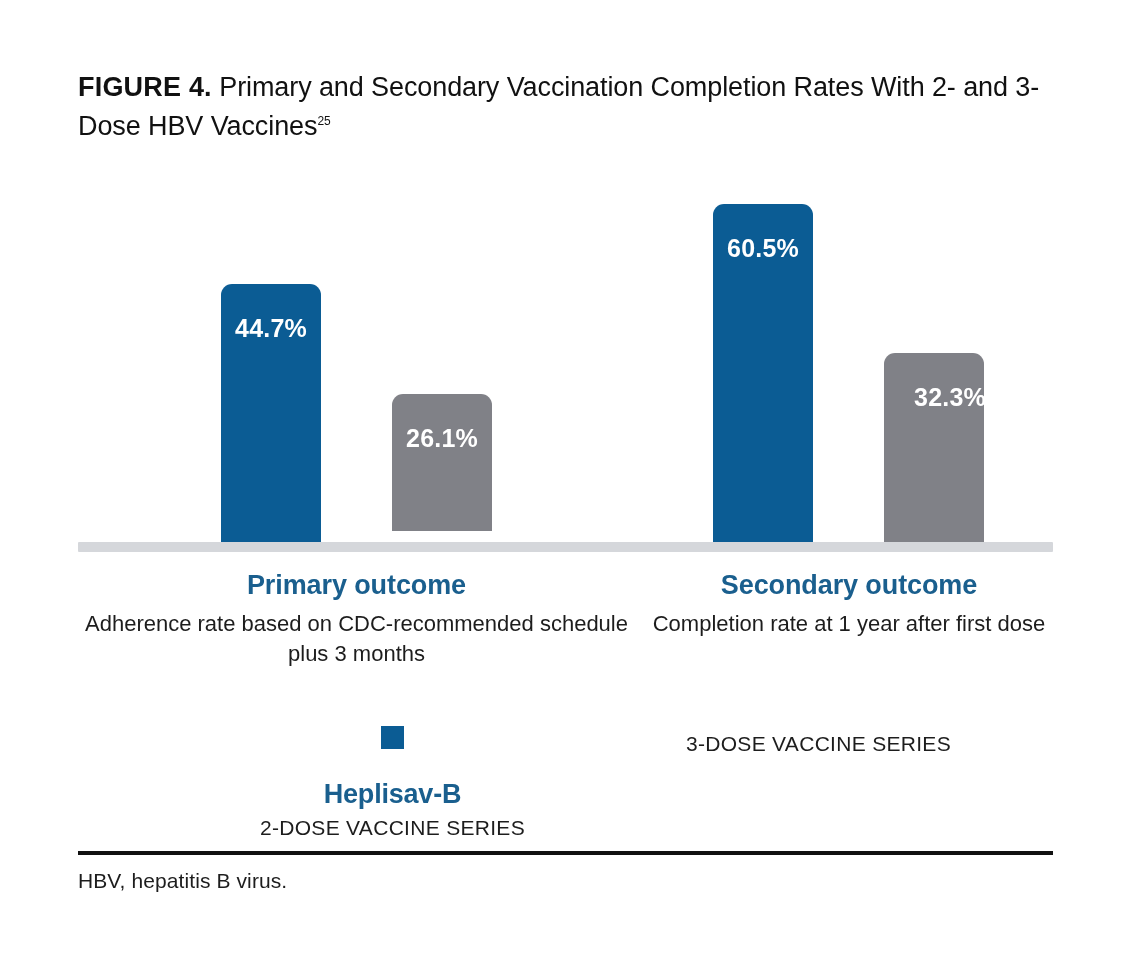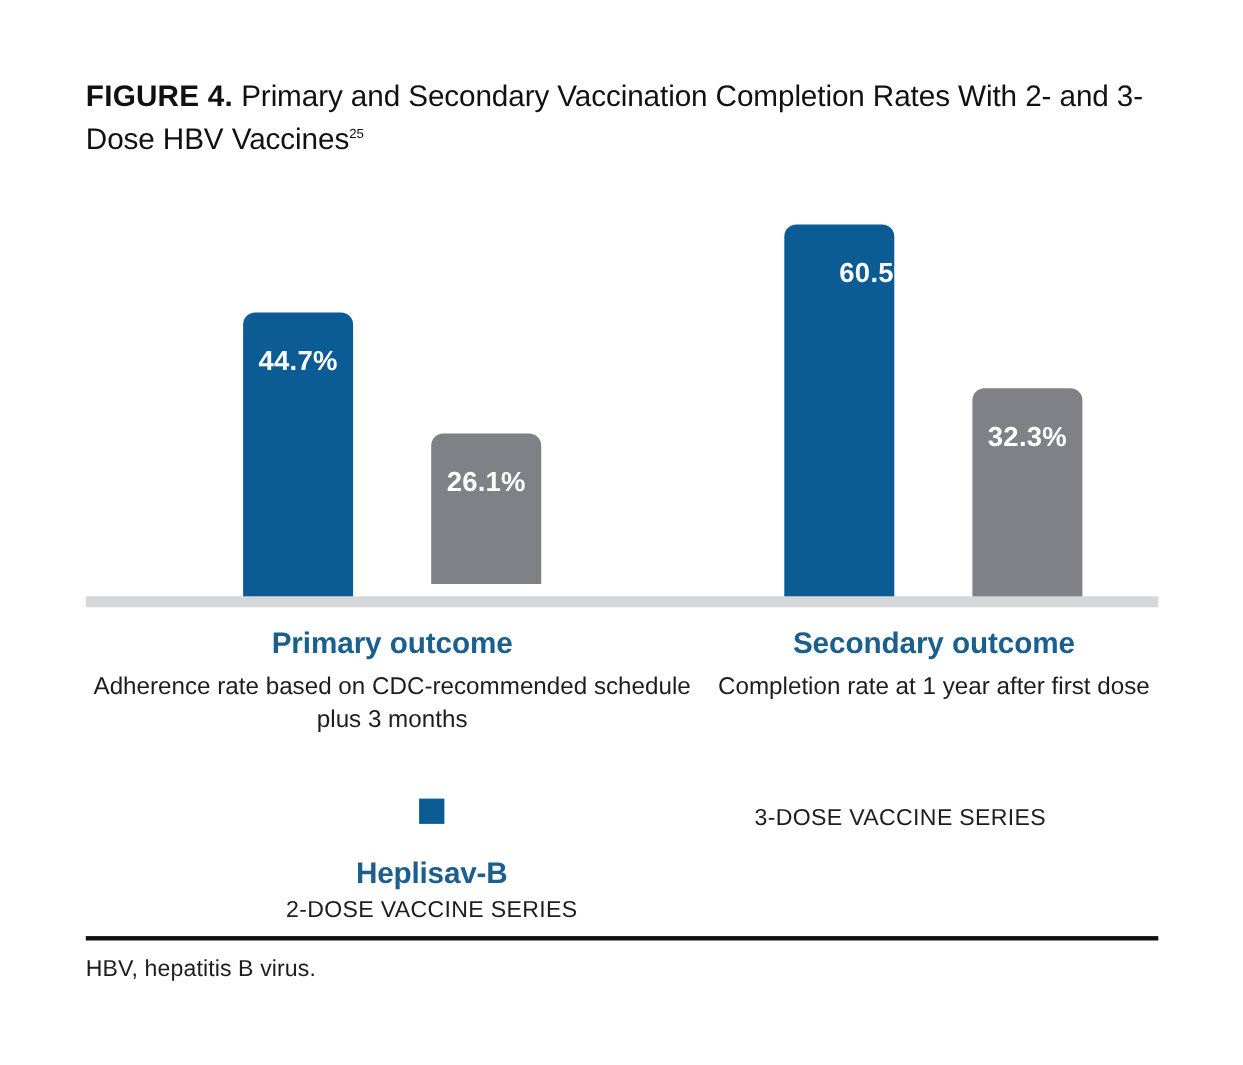--- a/index.html
+++ b/index.html
@@ -171,25 +171,25 @@
 
     <div class="bar blue" style="left:221px; top:284px; width:100px; height:259px;">
       <span class="bar-value" style="top:30px;">44.7%</span>
     </div>
 
     <div class="bar gray" style="left:392px; top:394px; width:100px; height:137px;">
       <span class="bar-value" style="top:30px;">26.1%</span>
     </div>
 
     <div class="bar blue" style="left:713px; top:204px; width:100px; height:339px;">
-      <span class="bar-value" style="top:30px;margin-left:36px;">60.5%</span>
+      <span class="bar-value" style="top:30px;">60.5%</span>
     </div>
 
     <div class="bar gray" style="left:884px; top:353px; width:100px; height:190px;">
-      <span class="bar-value" style="top:30px;">32.3%</span>
+      <span class="bar-value" style="top:30px;padding-left:16px;">32.3%</span>
     </div>
 
     <div class="baseline"></div>
 
     <div class="group-caption" style="left:78px; top:568px; width:557px;">
       <div class="g-title">Primary outcome</div>
       <div class="g-sub">Adherence rate based on CDC-recommended schedule plus 3 months</div>
     </div>
 
     <div class="group-caption" style="left:640px; top:568px; width:418px;">

